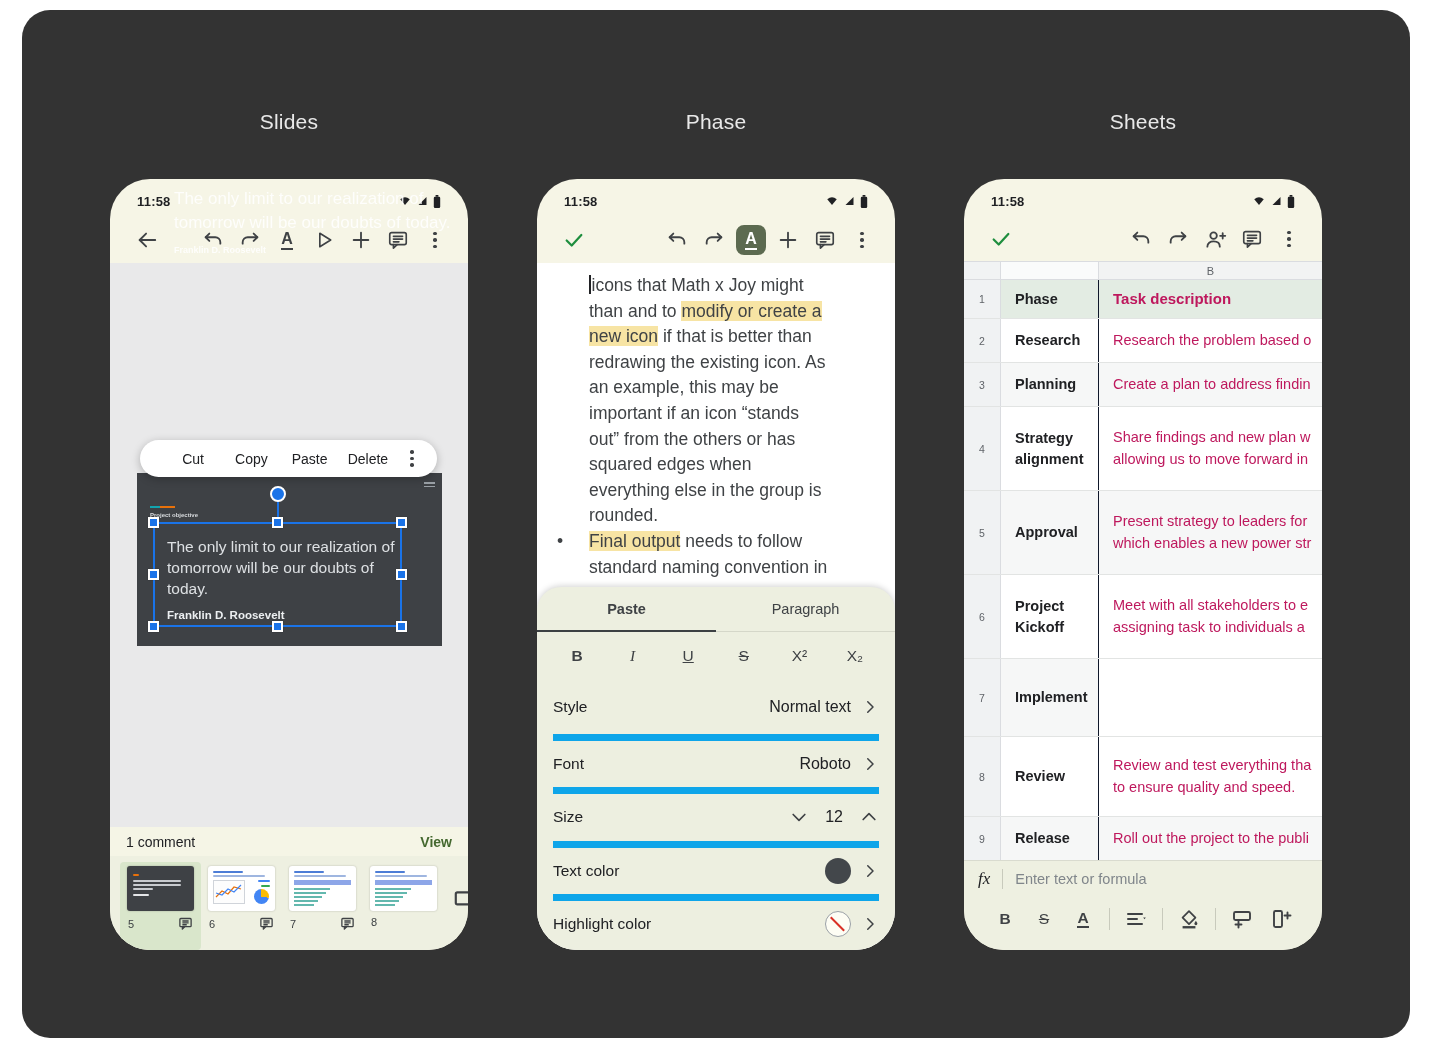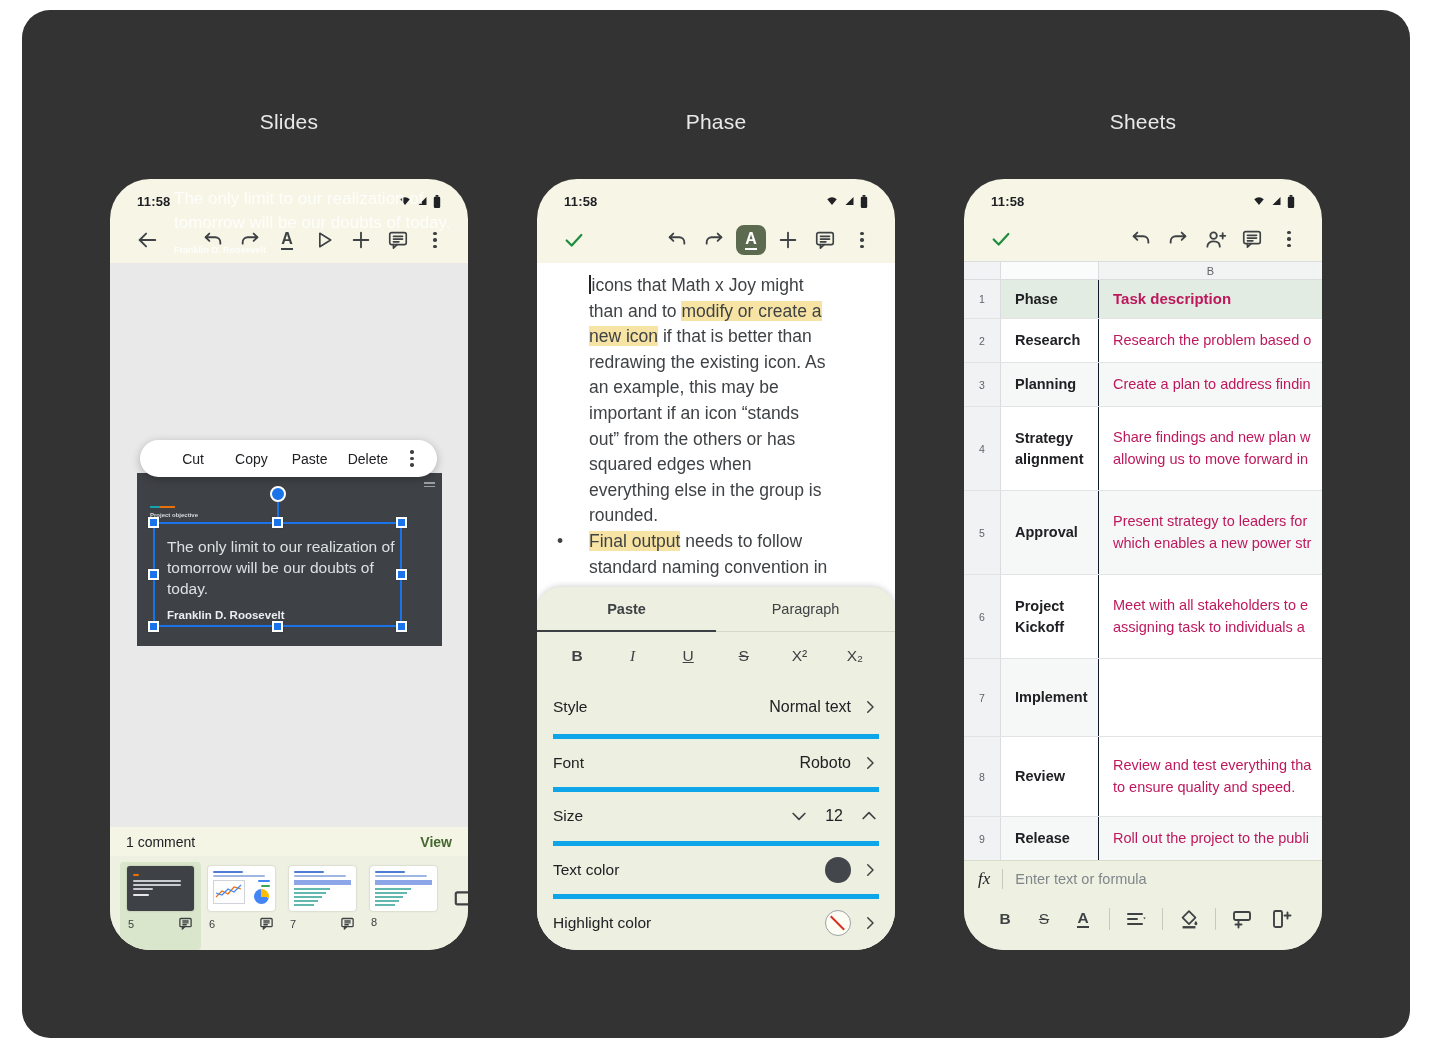--- a/index.html
+++ b/index.html
@@ -95,21 +95,21 @@
   .ds-tab { flex:1; display:flex; align-items:center; justify-content:center; font-size:14.5px; color:#3f4245; position:relative; }
   .ds-tab.active { font-weight:bold; }
   .ds-tab.active::after { content:""; position:absolute; left:0; right:0; bottom:-1px; height:2.5px; background:#3c4043; }
   .ds-icons { height:48px; flex:none; display:flex; align-items:center; justify-content:space-between; padding:0 28px; }
   .ds-ic { font-size:15.5px; color:#3f4245; width:24px; text-align:center; }
   .ds-ic.b { font-weight:bold; }
   .ds-ic.i { font-style:italic; font-family:"Liberation Serif","DejaVu Serif",serif; }
   .ds-ic.u { text-decoration:underline; }
   .ds-ic.s { text-decoration:line-through; }
   .ds-row { height:53.5px; margin:0 16px; display:flex; align-items:center; flex:none; }
-  .ds-row + .ds-row { border-top:5px solid #0ea5e9;justify-content:flex-end; }
+  .ds-row + .ds-row { border-top:7px solid #0ea5e9;justify-content:flex-end; }
   .ds-label { font-size:15.5px; color:#202124; }
   .ds-val { margin-left:auto; display:flex; align-items:center; gap:10px; font-size:16px; color:#202124; }
   .chev { color:#3f4245; display:flex; }
   .dot-swatch { width:26px; height:26px; border-radius:50%; background:#43474b; }
   .none-swatch { width:26px; height:26px; border-radius:50%; border:1.5px solid #9aa0a6; position:relative; background:#fdfdf4; }
   .none-swatch::after { content:""; position:absolute; left:2px; top:11px; width:19px; height:1.8px;
                         background:#d93025; transform:rotate(45deg); }
 
   
   .sh-grid { flex:1; overflow:hidden; display:flex; flex-direction:column; background:#fff; border-top:1px solid #dadce0; }

